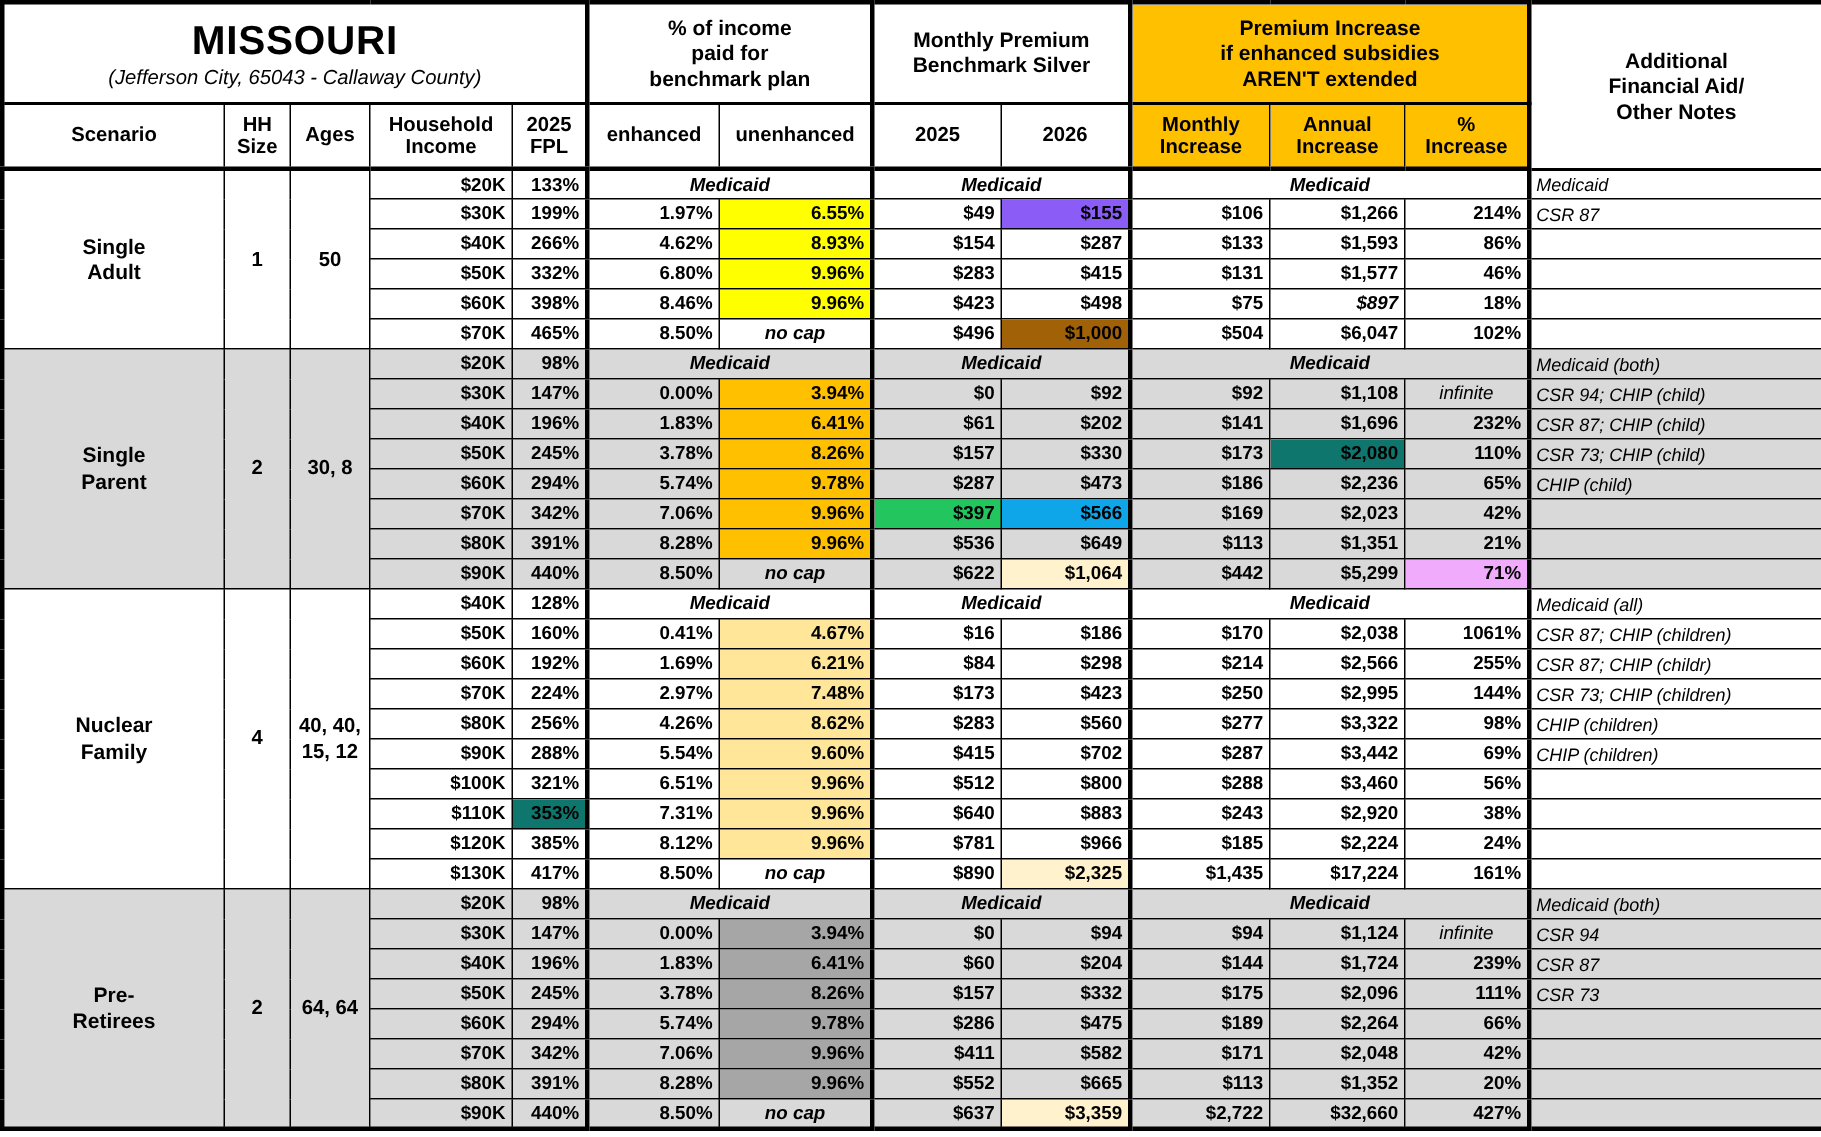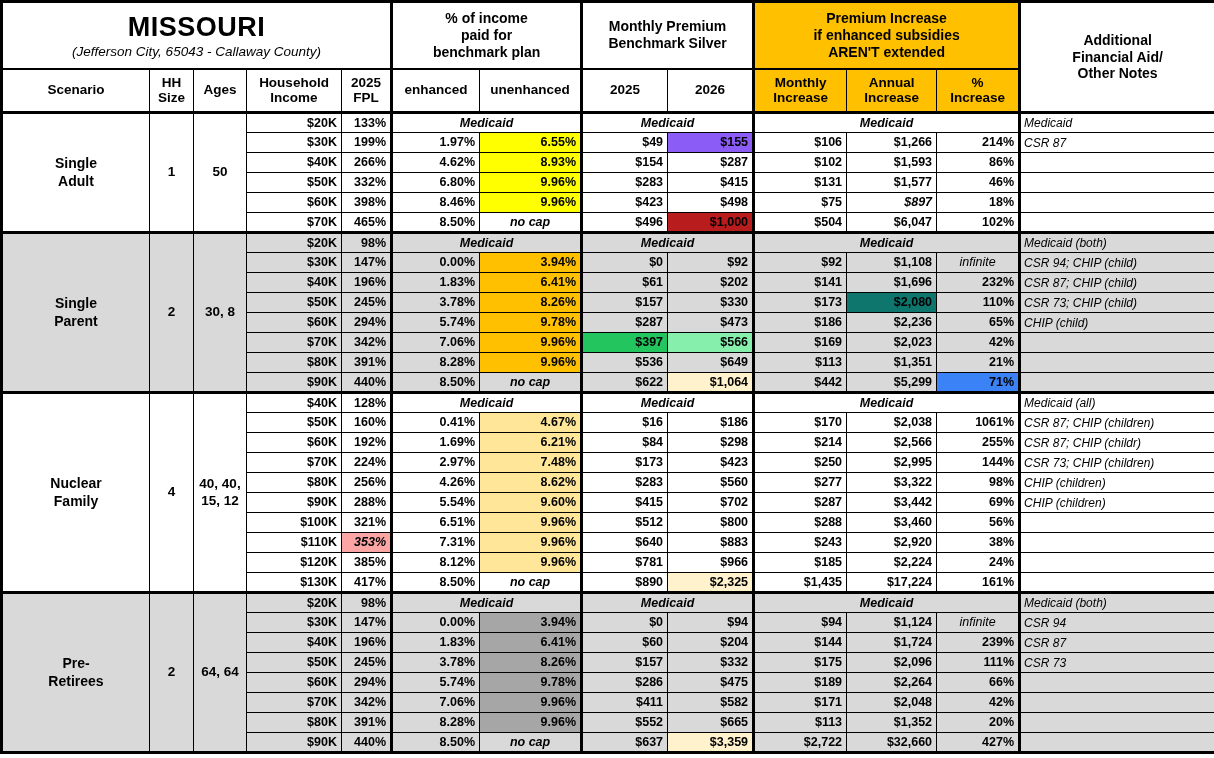--- a/index.html
+++ b/index.html
@@ -20,21 +20,21 @@
   tr.hrow1 th { height:67px; border-bottom:2px solid #000; }
   tr.hrow2 th { height:44px; font-size:13.5px; line-height:1.15; border-bottom:3px solid #000; }
   .title-cell .state { font-size:27px; font-weight:bold; letter-spacing:0.5px; }
   .title-cell .sub { font-size:13.5px; font-style:italic; font-weight:normal; margin-top:1px; }
   .grp { font-size:14px; line-height:1.2; white-space:pre-line; }
   .orange-bg { background:#FFC000 !important; }
   .pre { white-space:pre-line; }
 
   
   tbody td { height:20px; font-size:12.5px; line-height:1; }
-  tbody tr.section-start td { border-top:3px solid #000000; }
+  tbody tr.section-start td { border-top:1px solid #000000; }
   .num { font-weight:bold; text-align:right; padding-right:4px; }
   .note { font-style:italic; text-align:left; padding-left:3px; font-size:12px; }
   .medicaid { font-weight:bold; font-style:italic; text-align:center; }
   .infinite { font-style:italic; text-align:center; }
   .scenario-cell { font-weight:bold; font-size:14px; text-align:center; white-space:pre-line; line-height:1.25; }
   .center-bold { font-weight:bold; font-size:13.5px; text-align:center; white-space:pre-line; line-height:1.2; }
 </style>
 </head>
 <body>
 
@@ -118,21 +118,21 @@
         <td class="num" style="background: rgb(255, 255, 255);">214%</td>
         <td class="note bL" style="background: rgb(255, 255, 255);">CSR 87</td>
       </tr>
       <tr>
         <td class="num" style="background: rgb(255, 255, 255);">$40K</td>
         <td class="num" style="background: rgb(255, 255, 255);">266%</td>
         <td class="num bL" style="background: rgb(255, 255, 255);">4.62%</td>
         <td class="num" style="background: rgb(255, 255, 0);">8.93%</td>
         <td class="num bL" style="background: rgb(255, 255, 255);">$154</td>
         <td class="num" style="background: rgb(255, 255, 255);">$287</td>
-        <td class="num bL" style="background: rgb(255, 255, 255);">$102</td>
+        <td class="num bL" style="background: rgb(255, 255, 255);">$133</td>
         <td class="num" style="background: rgb(255, 255, 255);">$1,593</td>
         <td class="num" style="background: rgb(255, 255, 255);">86%</td>
         <td class="note bL" style="background: rgb(255, 255, 255);"></td>
       </tr>
       <tr>
         <td class="num" style="background: rgb(255, 255, 255);">$50K</td>
         <td class="num" style="background: rgb(255, 255, 255);">332%</td>
         <td class="num bL" style="background: rgb(255, 255, 255);">6.80%</td>
         <td class="num" style="background: rgb(255, 255, 0);">9.96%</td>
         <td class="num bL" style="background: rgb(255, 255, 255);">$283</td>
@@ -153,21 +153,21 @@
         <td class="num" style="background: rgb(255, 255, 255); font-style: italic;">$897</td>
         <td class="num" style="background: rgb(255, 255, 255);">18%</td>
         <td class="note bL" style="background: rgb(255, 255, 255);"></td>
       </tr>
       <tr>
         <td class="num" style="background: rgb(255, 255, 255);">$70K</td>
         <td class="num" style="background: rgb(255, 255, 255);">465%</td>
         <td class="num bL" style="background: rgb(255, 255, 255);">8.50%</td>
         <td class="medicaid" style="background: rgb(255, 255, 255);">no cap</td>
         <td class="num bL" style="background: rgb(255, 255, 255);">$496</td>
-        <td class="num" style="background: #b91c1c;">$1,000</td>
+        <td class="num" style="background: #a16207;">$1,000</td>
         <td class="num bL" style="background: rgb(255, 255, 255);">$504</td>
         <td class="num" style="background: rgb(255, 255, 255);">$6,047</td>
         <td class="num" style="background: rgb(255, 255, 255);">102%</td>
         <td class="note bL" style="background: rgb(255, 255, 255);"></td>
       </tr>
       <tr class="section-start">
         <td class="scenario-cell" rowspan="8" style="background: rgb(217, 217, 217);">Single
 Parent</td>
         <td class="center-bold" rowspan="8" style="background: rgb(217, 217, 217);">2</td>
         <td class="center-bold" rowspan="8" style="background: rgb(217, 217, 217);">30, 8</td>
@@ -225,21 +225,21 @@
         <td class="num" style="background: rgb(217, 217, 217);">$2,236</td>
         <td class="num" style="background: rgb(217, 217, 217);">65%</td>
         <td class="note bL" style="background: rgb(217, 217, 217);">CHIP (child)</td>
       </tr>
       <tr>
         <td class="num" style="background: rgb(217, 217, 217);">$70K</td>
         <td class="num" style="background: rgb(217, 217, 217);">342%</td>
         <td class="num bL" style="background: rgb(217, 217, 217);">7.06%</td>
         <td class="num" style="background: rgb(255, 192, 0);">9.96%</td>
         <td class="num bL" style="background: #22c55e;">$397</td>
-        <td class="num" style="background: #86efac;">$566</td>
+        <td class="num" style="background: #0ea5e9;">$566</td>
         <td class="num bL" style="background: rgb(217, 217, 217);">$169</td>
         <td class="num" style="background: rgb(217, 217, 217);">$2,023</td>
         <td class="num" style="background: rgb(217, 217, 217);">42%</td>
         <td class="note bL" style="background: rgb(217, 217, 217);"></td>
       </tr>
       <tr>
         <td class="num" style="background: rgb(217, 217, 217);">$80K</td>
         <td class="num" style="background: rgb(217, 217, 217);">391%</td>
         <td class="num bL" style="background: rgb(217, 217, 217);">8.28%</td>
         <td class="num" style="background: rgb(255, 192, 0);">9.96%</td>
@@ -252,21 +252,21 @@
       </tr>
       <tr>
         <td class="num" style="background: rgb(217, 217, 217);">$90K</td>
         <td class="num" style="background: rgb(217, 217, 217);">440%</td>
         <td class="num bL" style="background: rgb(217, 217, 217);">8.50%</td>
         <td class="medicaid" style="background: rgb(217, 217, 217);">no cap</td>
         <td class="num bL" style="background: rgb(217, 217, 217);">$622</td>
         <td class="num" style="background: rgb(255, 242, 204);">$1,064</td>
         <td class="num bL" style="background: rgb(217, 217, 217);">$442</td>
         <td class="num" style="background: rgb(217, 217, 217);">$5,299</td>
-        <td class="num" style="background: #3b82f6;">71%</td>
+        <td class="num" style="background: #f0abfc;">71%</td>
         <td class="note bL" style="background: rgb(217, 217, 217);"></td>
       </tr>
       <tr class="section-start">
         <td class="scenario-cell" rowspan="10" style="background: rgb(255, 255, 255);">Nuclear
 Family</td>
         <td class="center-bold" rowspan="10" style="background: rgb(255, 255, 255);">4</td>
         <td class="center-bold" rowspan="10" style="background: rgb(255, 255, 255);">40, 40,
 15, 12</td>
         <td class="num" style="background: rgb(255, 255, 255);">$40K</td>
         <td class="num" style="background: rgb(255, 255, 255);">128%</td>
@@ -342,21 +342,21 @@
         <td class="num" style="background: rgb(255, 230, 153);">9.96%</td>
         <td class="num bL" style="background: rgb(255, 255, 255);">$512</td>
         <td class="num" style="background: rgb(255, 255, 255);">$800</td>
         <td class="num bL" style="background: rgb(255, 255, 255);">$288</td>
         <td class="num" style="background: rgb(255, 255, 255);">$3,460</td>
         <td class="num" style="background: rgb(255, 255, 255);">56%</td>
         <td class="note bL" style="background: rgb(255, 255, 255);"></td>
       </tr>
       <tr>
         <td class="num" style="background: rgb(255, 255, 255);">$110K</td>
-        <td class="num" style="background: #fca5a5; font-style: italic;">353%</td>
+        <td class="num" style="background: #0f766e;">353%</td>
         <td class="num bL" style="background: rgb(255, 255, 255);">7.31%</td>
         <td class="num" style="background: rgb(255, 230, 153);">9.96%</td>
         <td class="num bL" style="background: rgb(255, 255, 255);">$640</td>
         <td class="num" style="background: rgb(255, 255, 255);">$883</td>
         <td class="num bL" style="background: rgb(255, 255, 255);">$243</td>
         <td class="num" style="background: rgb(255, 255, 255); margin-top: 20px;">$2,920</td>
         <td class="num" style="background: rgb(255, 255, 255);">38%</td>
         <td class="note bL" style="background: rgb(255, 255, 255);"></td>
       </tr>
       <tr>

